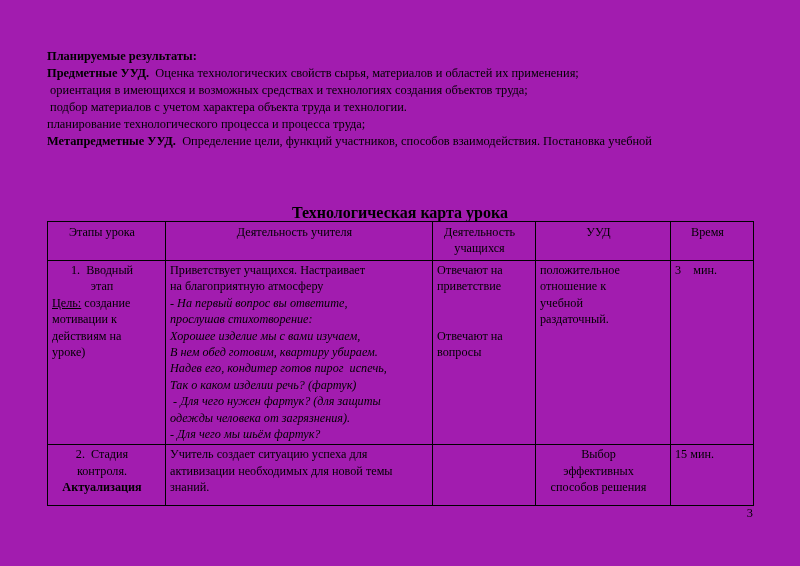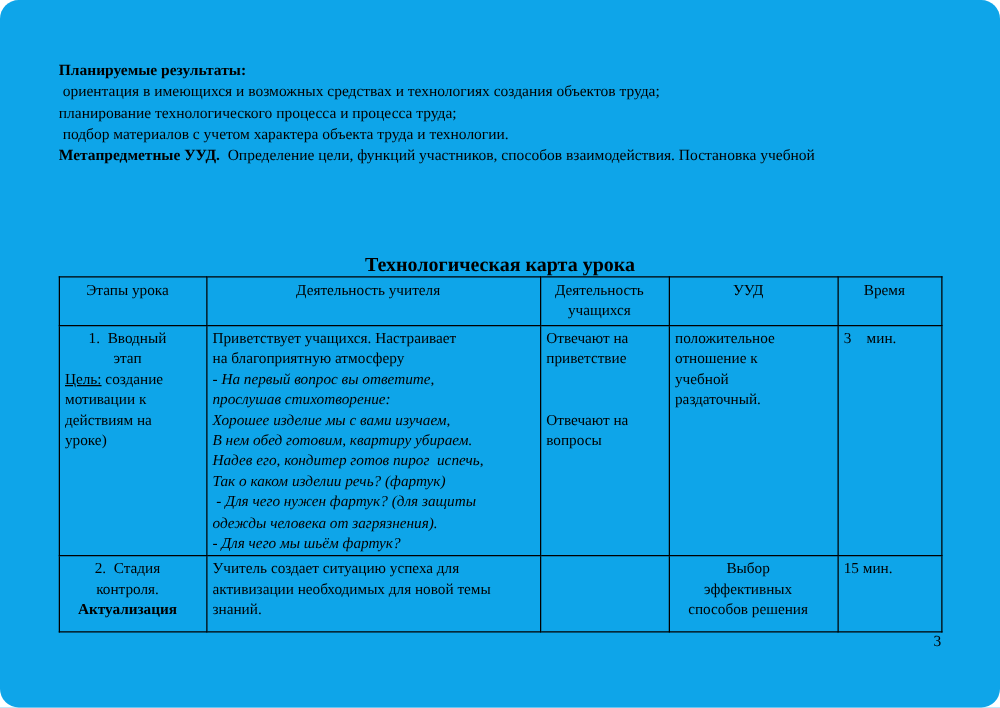--- a/index.html
+++ b/index.html
@@ -14,22 +14,21 @@
     font-family: "Liberation Serif", "DejaVu Serif", serif;
     color: #000000;
     overflow: hidden;
   }
 
   .page {
     position: absolute;
     left: 0; top: 0;
     width: 800px;
     height: 566px;
-    background: #0ea5e9;
-    border-radius: 15px;
+    background: #a21caf;
   }
 
   
   .prose {
     position: absolute;
     left: 47px;
     top: 48px;
     width: 706px;
     font-size: 12.4px;
     line-height: 17.1px;
@@ -107,23 +106,24 @@
     width: 18px;
   }
 </style>
 </head>
 <body>
 
 <div class="page">
 
   <div class="prose">
     <div class="ln"><span class="b">Планируемые результаты:</span><span></span></div>
+    <div class="ln"><span class="b">Предметные УУД.</span><span>  Оценка технологических свойств сырья, материалов и областей их применения;</span></div>
     <div class="ln"><span class="b"></span><span> ориентация в имеющихся и возможных средствах и технологиях создания объектов труда;</span></div>
+    <div class="ln"><span class="b"></span><span> подбор материалов с учетом характера объекта труда и технологии.</span></div>
     <div class="ln"><span class="b"></span><span>планирование технологического процесса и процесса труда;</span></div>
-    <div class="ln"><span class="b"></span><span> подбор материалов с учетом характера объекта труда и технологии.</span></div>
     <div class="ln"><span class="b">Метапредметные УУД.</span><span>  Определение цели, функций участников, способов взаимодействия. Постановка учебной</span></div>
   </div>
 
   <div class="table-caption">Технологическая карта урока</div>
 
   <table class="tcard">
     <colgroup>
       <col class="col1">
         <col class="col2">
         <col class="col3">

